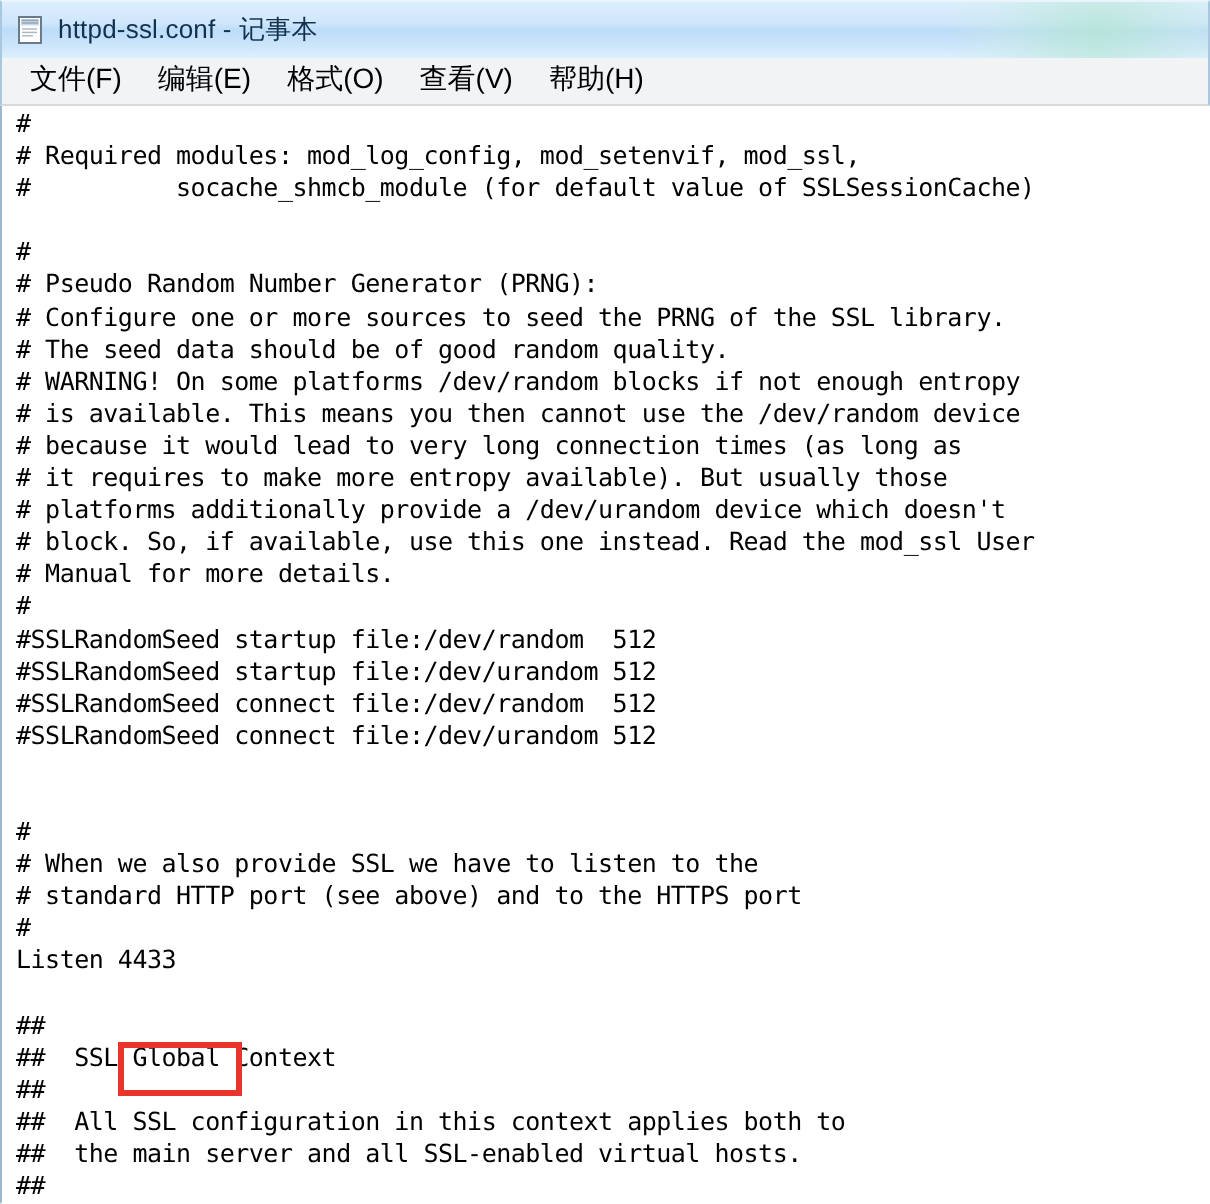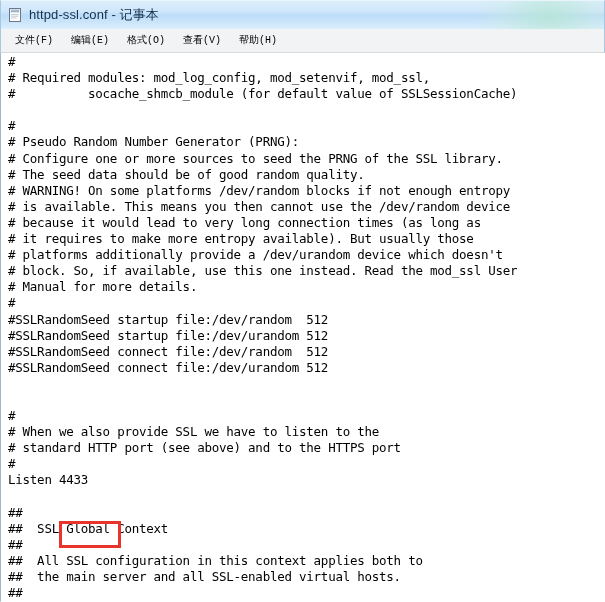--- a/index.html
+++ b/index.html
@@ -78,22 +78,22 @@
     background: #f1f3f5;
     border-left: 1px solid #a8c8e0;
     border-right: 1px solid #a8c8e0;
     box-sizing: border-box;
     display: flex;
     align-items: center;
     padding-left: 5px;
     border-bottom: 1px solid #d6dadd;
   }
   .menu-item {
-    font-family: Liberation Mono, monospace;
-    font-size: 10px;
+    font-family: Liberation Sans, sans-serif;
+    font-size: 14px;
     color: #000000;
     padding: 2px 9px 3px 9px;
     white-space: nowrap;
     cursor: default;
   }
 
   
   .textarea-wrap {
     flex: 1 1 auto;
     position: relative;

